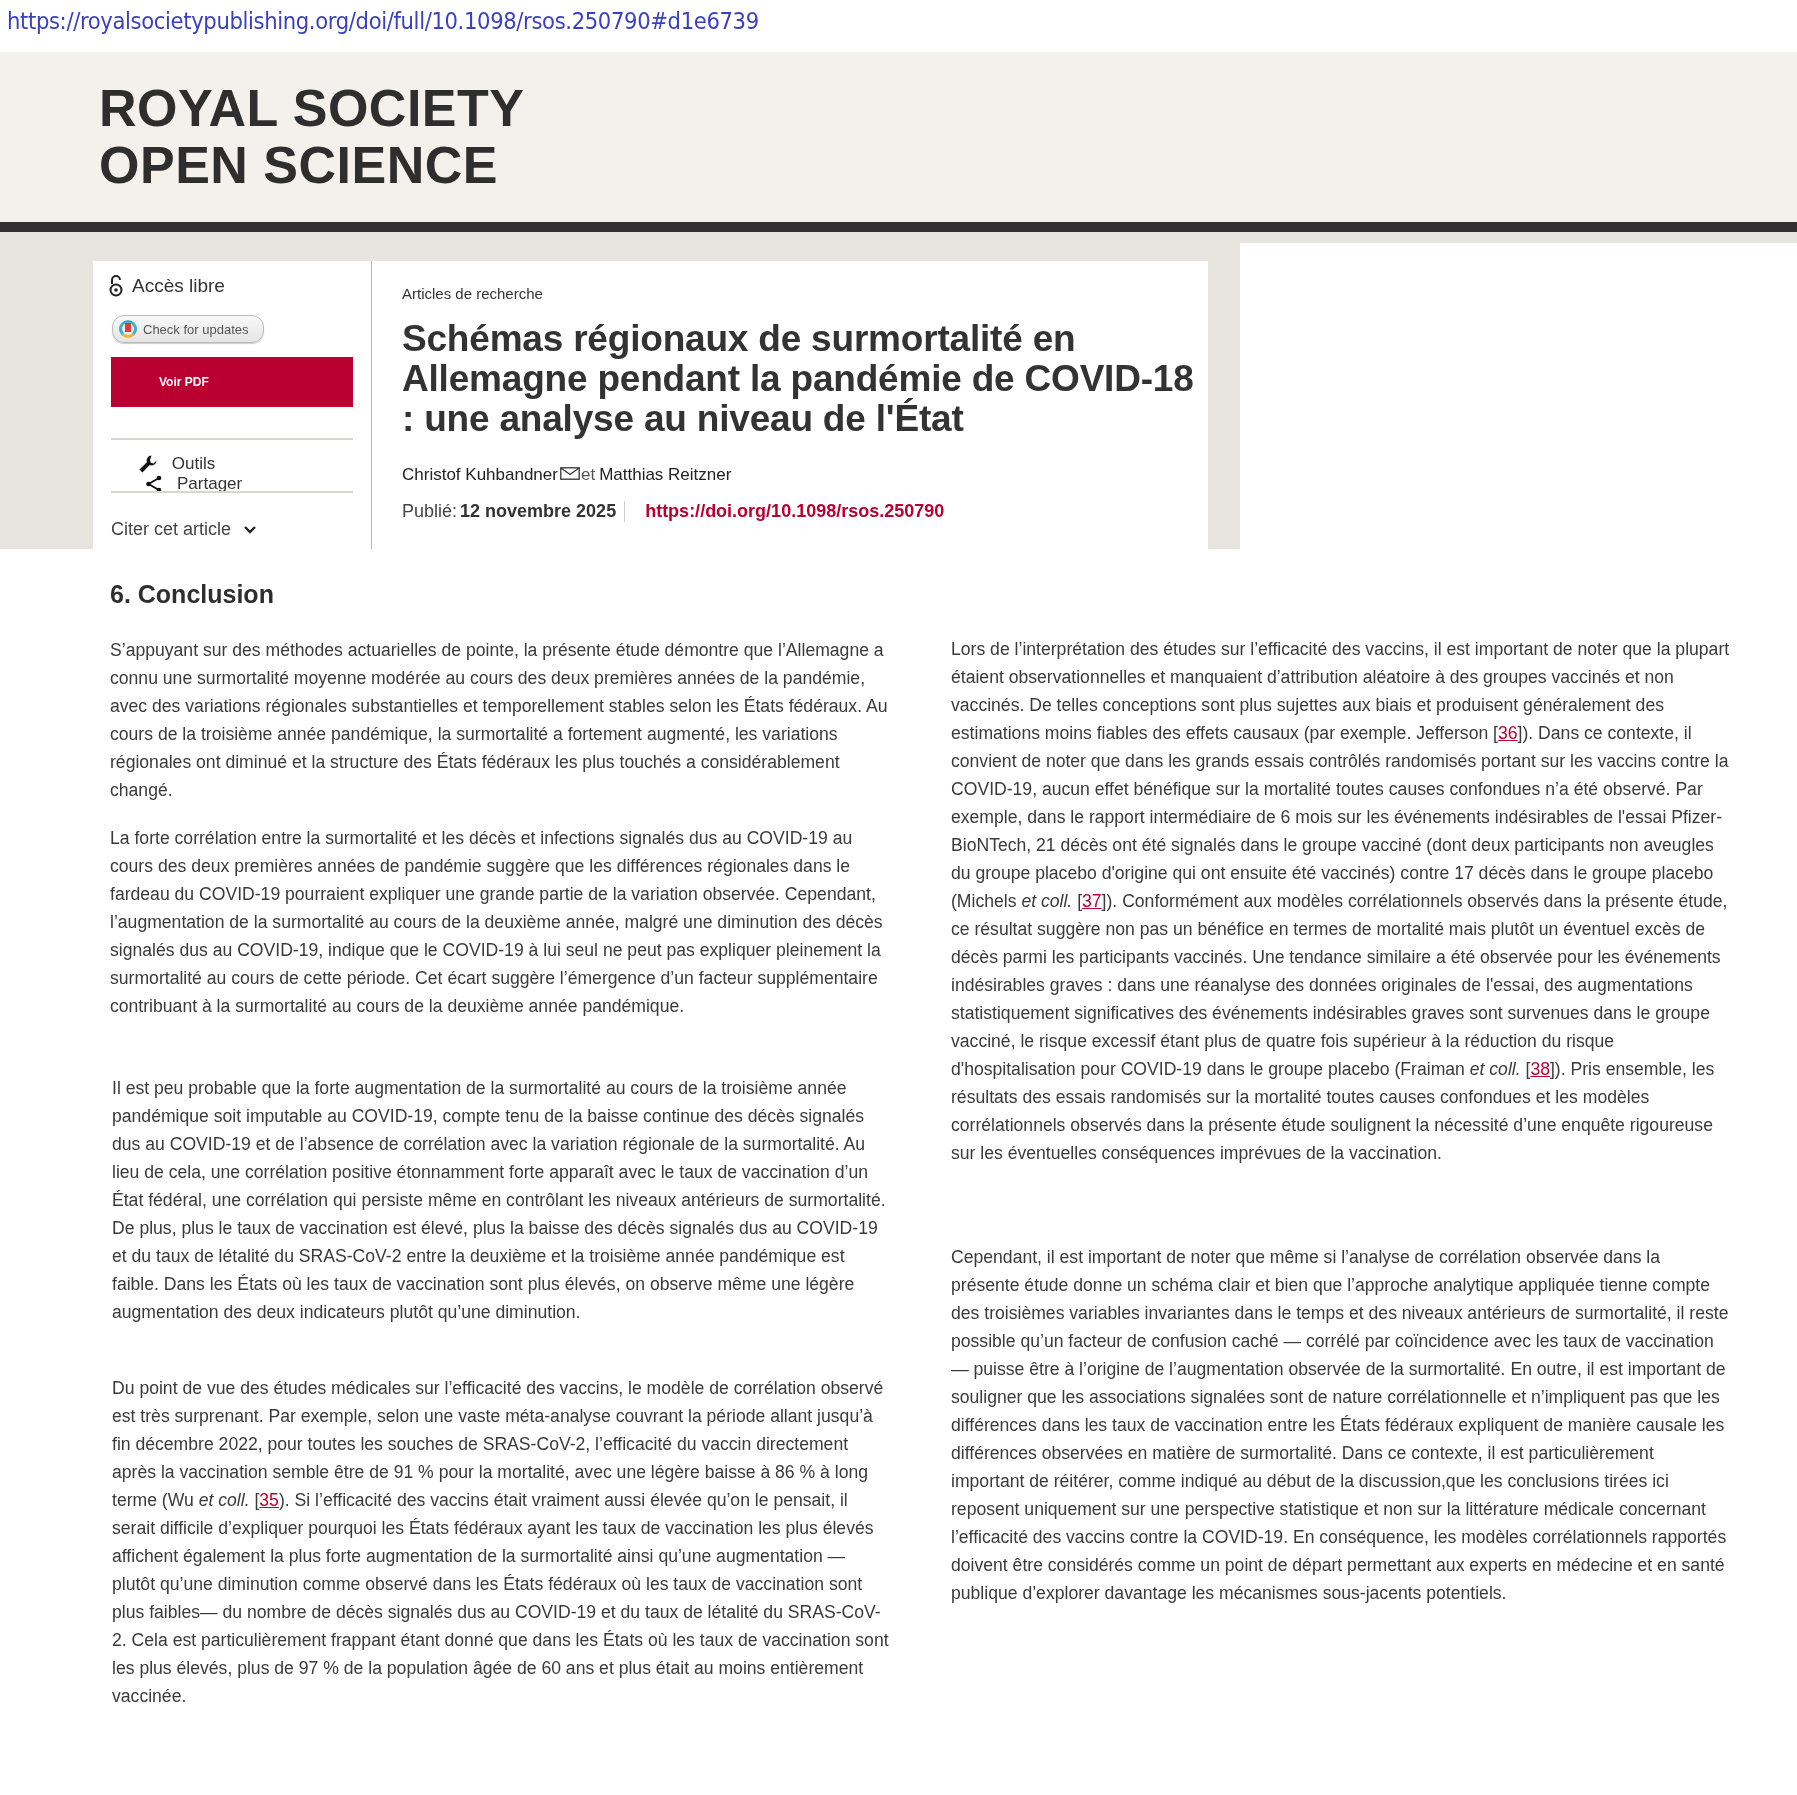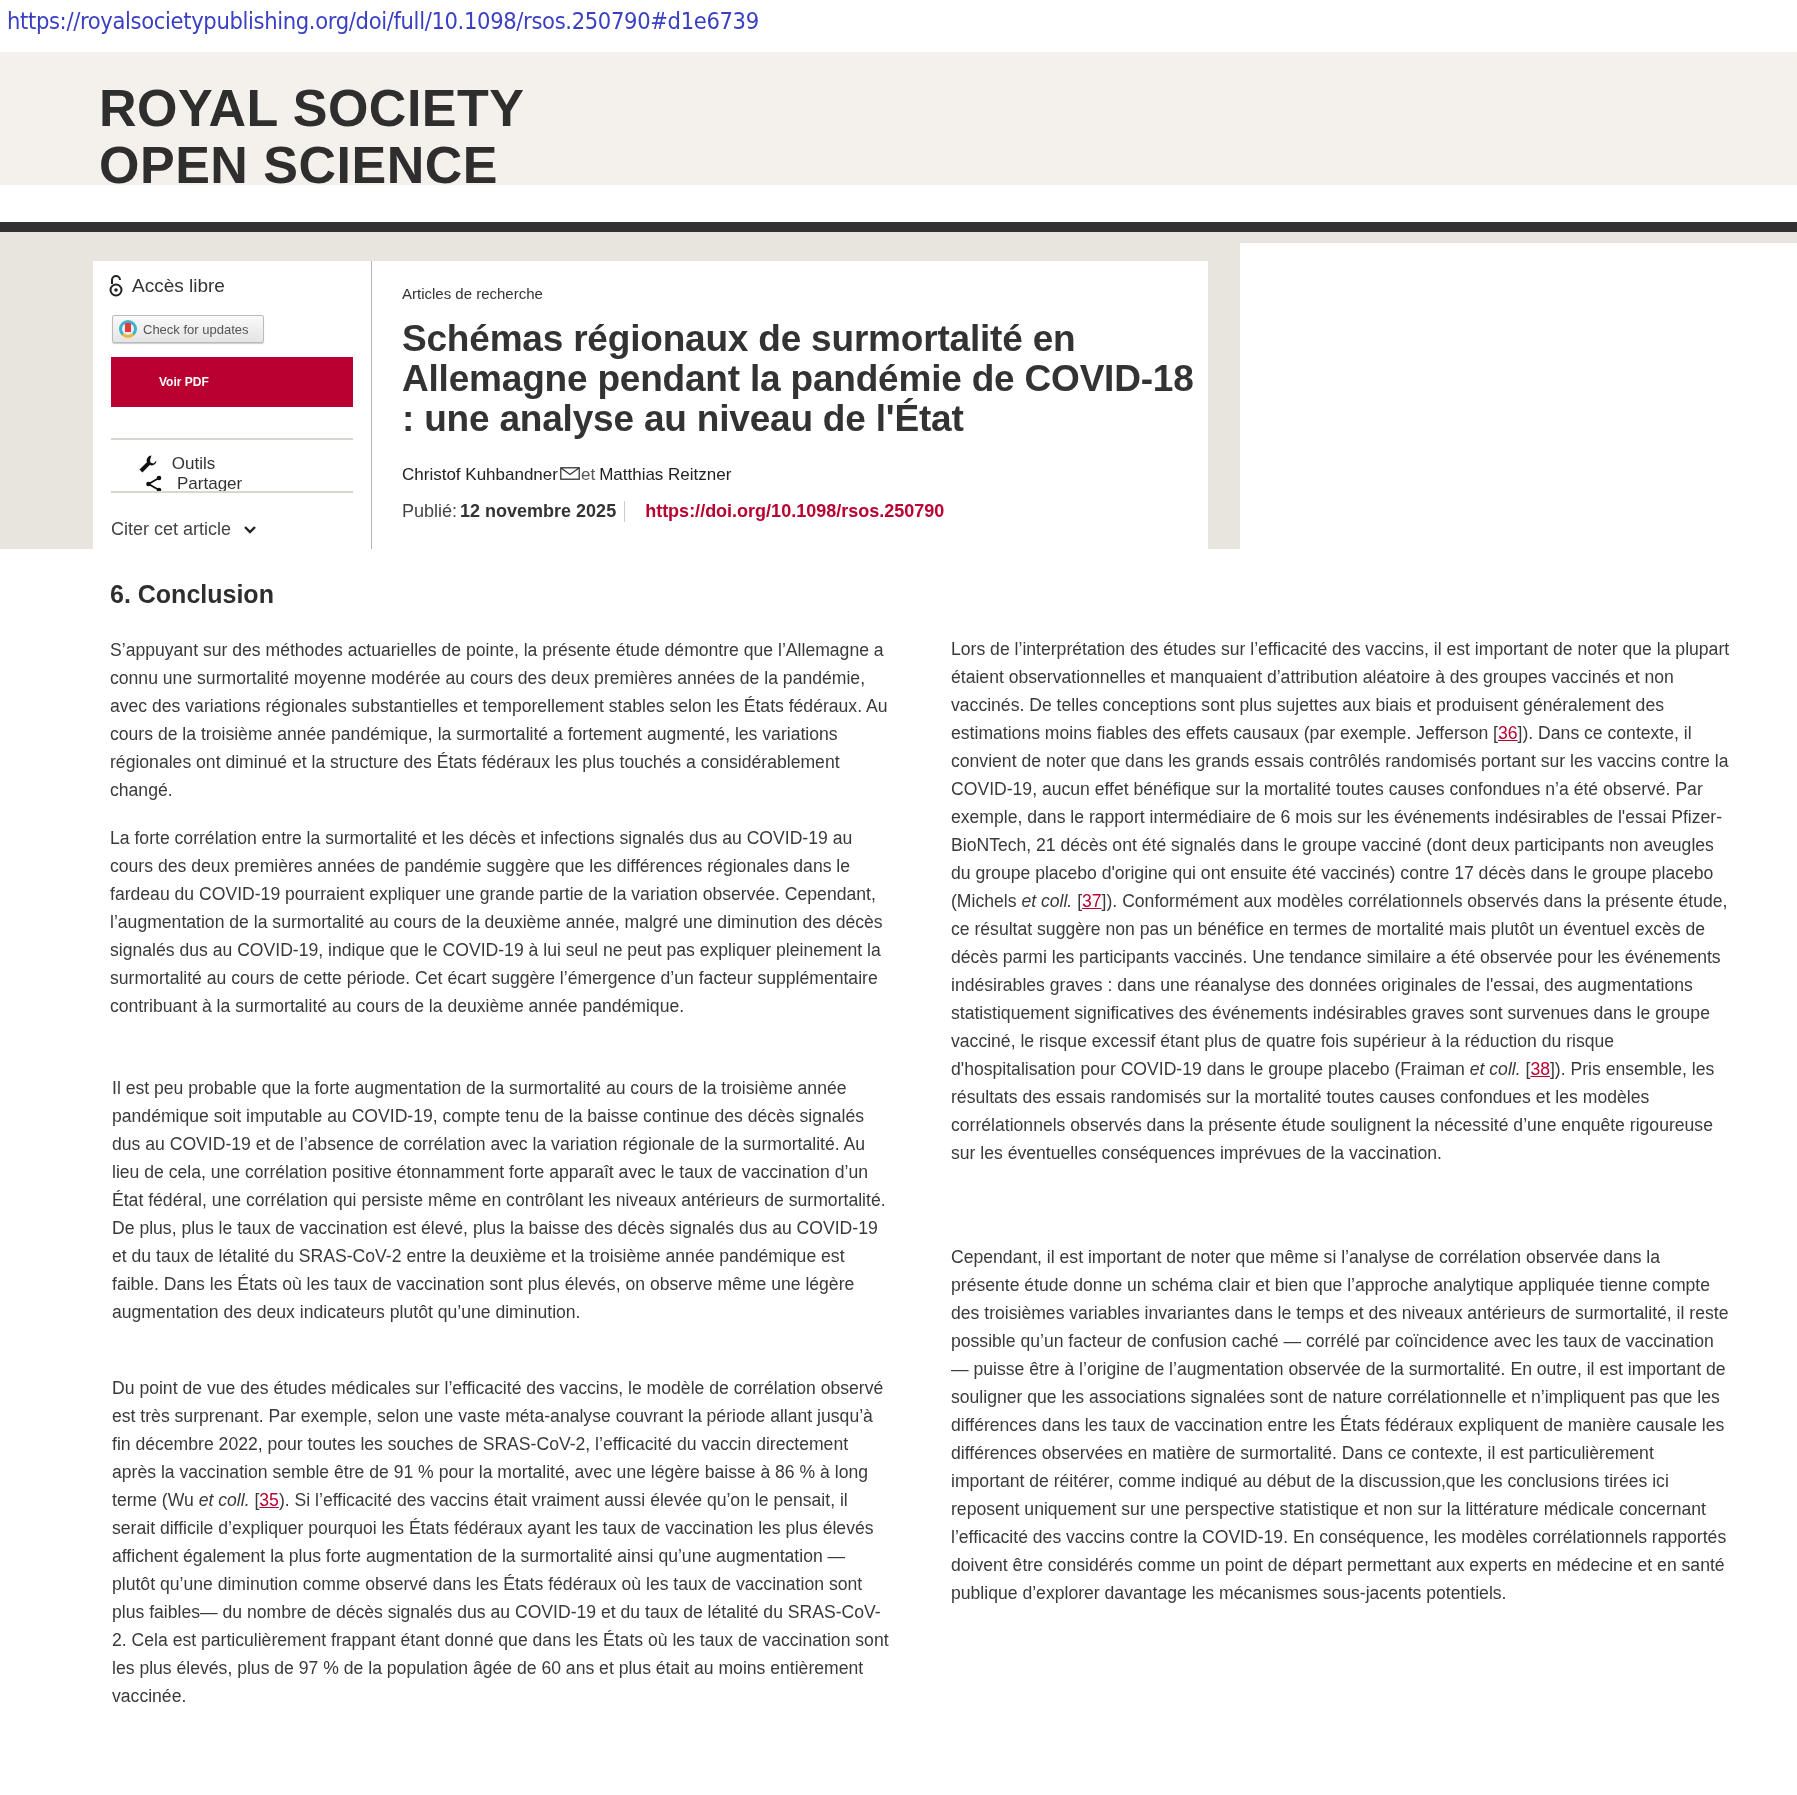--- a/index.html
+++ b/index.html
@@ -1,33 +1,33 @@
 <!DOCTYPE html>
 <html><head>
 <meta charset="utf-8">
 <style>
   html, body { margin:0; padding:0; }
   body { width:1797px; height:1795px; background:#ffffff; position:relative; overflow:hidden;
          font-family:"Liberation Sans", sans-serif; color:#333; }
   .urlbar { position:absolute; left:0; top:0; width:1797px; height:40px; background:#fff; }
   .urlbar span { position:absolute; left:7px; top:8px; font-size:23px; color:#3a3fc4;
                  font-family:"DejaVu Sans", sans-serif; letter-spacing:-0.4px; transform:scaleX(0.92); transform-origin:left; }
-  .brand-band { position:absolute; left:0; top:52px; width:1797px; height:133px; background:#f4f1ec;text-decoration:underline; }
+  .brand-band { position:absolute; left:0; top:52px; width:1797px; height:170px; background:#f4f1ec;text-decoration:underline; }
   .brand { position:absolute; left:99px; top:28px; font-weight:bold; font-size:52px; line-height:57px;
            color:#2f2e2e; letter-spacing:0.5px; }
   .dark-bar { position:absolute; left:0; top:222px; width:1797px; height:10px; background:#323031; }
   .gray-band { position:absolute; left:0; top:232px; width:1797px; height:317px; background:#e8e5df; }
   .left-panel { position:absolute; left:93px; top:261px; width:278px; height:288px; background:#fff; }
   .main-panel { position:absolute; left:371px; top:261px; width:836px; height:288px; background:#fff;
                 border-left:1.5px solid #b9b5ae; }
   .right-block { position:absolute; left:1240px; top:243px; width:557px; height:306px; background:#fff; }
 
   .acces { position:absolute; left:16px; top:14px; font-size:19px; color:#333; display:flex; align-items:center; gap:9px; }
   .lock-icon { width:14px; height:22px; }
-  .check-btn { position:absolute; left:19px; top:54px; width:152px; height:28px; border:1px solid #bbb; border-radius:2px;
+  .check-btn { position:absolute; left:19px; top:54px; width:152px; height:28px; border:1px solid #bbb; border-radius:12px;
                background:linear-gradient(#fafafa,#e4e4e4); box-shadow:0 1px 1px rgba(0,0,0,.2);
                display:flex; align-items:center; gap:6px; font-size:13px; color:#555; padding-left:6px; box-sizing:border-box; }
   .cfu-icon { width:18px; height:18px; border-radius:50%; border:3px solid #3eb1c8; border-bottom-color:#f2b632; box-sizing:border-box; position:relative; }
   .cfu-icon:after { content:""; position:absolute; left:3px; top:0px; width:6px; height:9px; background:#e03a3e; }
   .pdf-btn { position:absolute; left:18px; top:96px; width:242px; height:50px; background:#b90030; color:#fff;
              font-weight:bold; font-size:12px; display:flex; align-items:center; padding-left:48px; box-sizing:border-box; }
   .sep { position:absolute; left:18px; width:242px; height:1.5px; background:#d9d6cf; }
   .tools-row { position:absolute; left:18px; top:193px; display:flex; align-items:center; font-size:17px; color:#333;flex-direction:column; }
   .tools-row .item { display:flex; align-items:center; gap:14px; }
   .cite { position:absolute; left:18px; top:258px; font-size:18px; color:#444; display:flex; align-items:center; gap:12px; }

